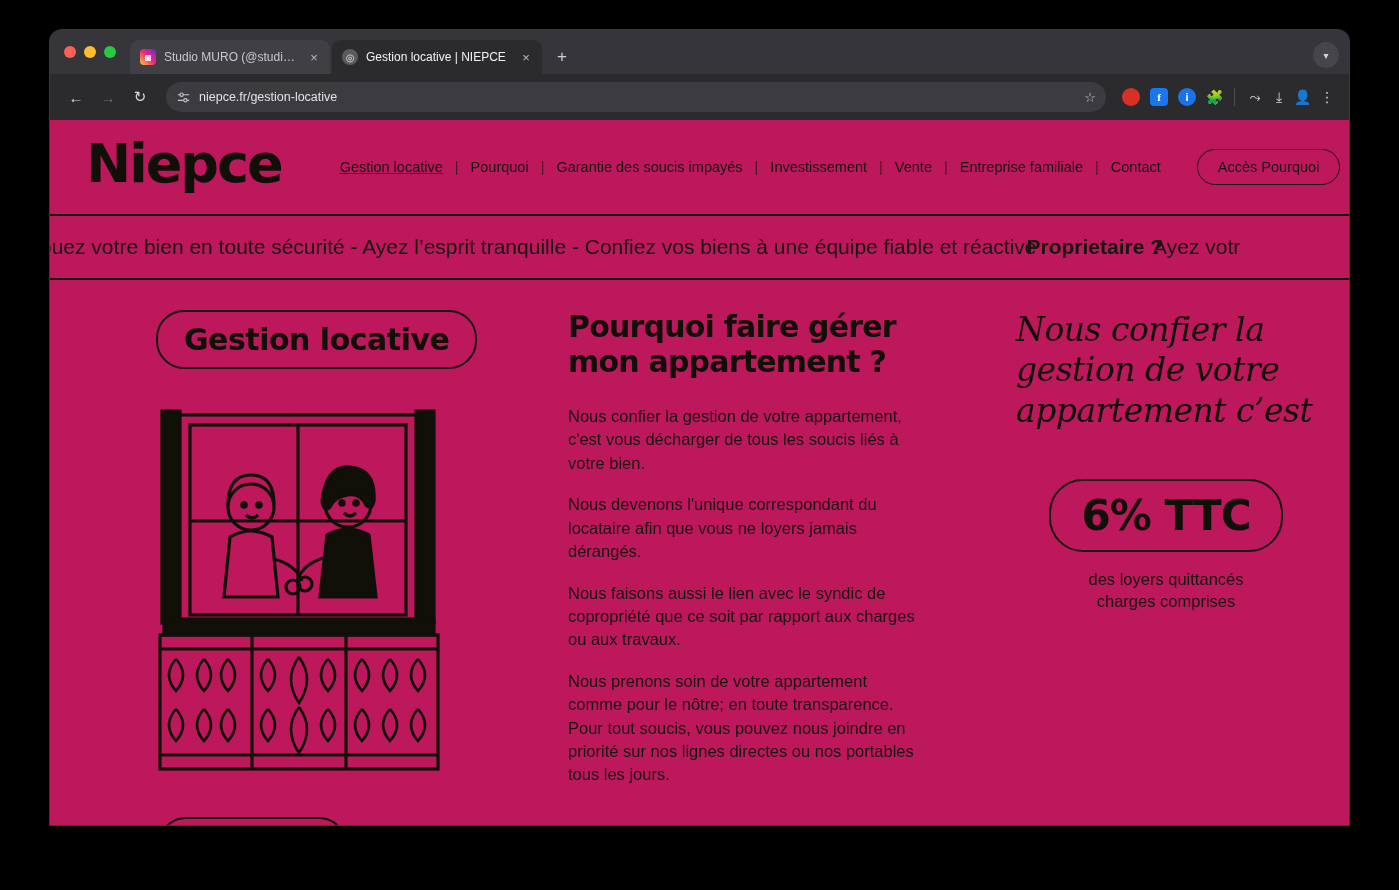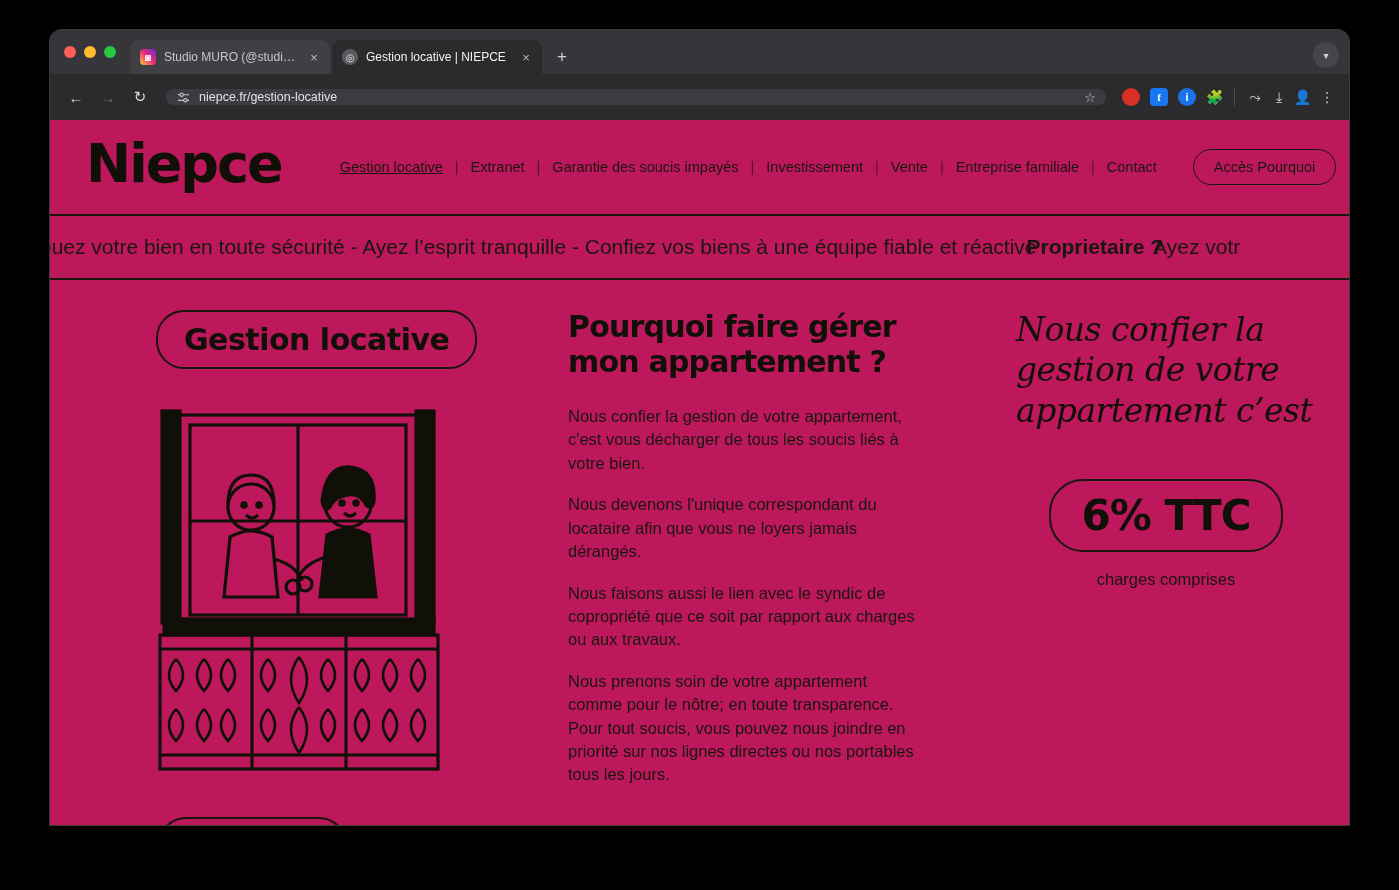--- a/index.html
+++ b/index.html
@@ -103,21 +103,21 @@
     gap: 4px;
   }
   .navbtn {
     width: 28px; height: 28px;
     display: flex; align-items: center; justify-content: center;
     color: #d8d8dc; font-size: 15px; border-radius: 50%;
   }
   .navbtn.disabled { color: #6b6b70; }
   .omnibox {
     flex: 1 1 auto;
-    height: 16px;
+    height: 30px;
     background: #3b3b40;
     border-radius: 15px;
     display: flex; align-items: center;
     padding: 0 10px;
     margin: 0 8px;
     gap: 8px;
   }
   .omnibox .urltext {
     flex: 1 1 auto;
     font-size: 12.5px;
@@ -352,21 +352,21 @@
       <div class="tool-icon">⋮</div>
     </div>
 
     <div class="page">
 
       <div class="site-header">
         <div class="logo">Niepce</div>
         <div class="mainnav">
           <a class="current">Gestion locative</a>
           <span class="navsep">|</span>
-          <a>Extranet</a>
+          <a>Pourquoi</a>
           <span class="navsep">|</span>
           <a>Garantie des soucis impayés</a>
           <span class="navsep">|</span>
           <a>Investissement</a>
           <span class="navsep">|</span>
           <a>Vente</a>
           <span class="navsep">|</span>
           <a>Entreprise familiale</a>
           <span class="navsep">|</span>
           <a>Contact</a>
@@ -456,20 +456,21 @@
           <p class="para">Nous confier la gestion de votre appartement, c'est vous décharger de tous les soucis liés à votre bien.</p>
           <p class="para">Nous devenons l'unique correspondant du locataire afin que vous ne loyers jamais dérangés.</p>
           <p class="para">Nous faisons aussi le lien avec le syndic de copropriété que ce soit par rapport aux charges ou aux travaux.</p>
           <p class="para">Nous prenons soin de votre appartement comme pour le nôtre; en toute transparence. Pour tout soucis, vous pouvez nous joindre en priorité sur nos lignes directes ou nos portables tous les jours.</p>
         </div>
 
         <div class="col-right center-col">
           <div class="h-italic">Nous confier la gestion de votre appartement c’est</div>
           <div class="rate-box">6% TTC</div>
           <div class="rate-cap">
+            <div>des loyers quittancés</div>
             <div>charges comprises</div>
           </div>
         </div>
 
       </div>
     </div>
   </div>
 </div>
 
 </body></html>

